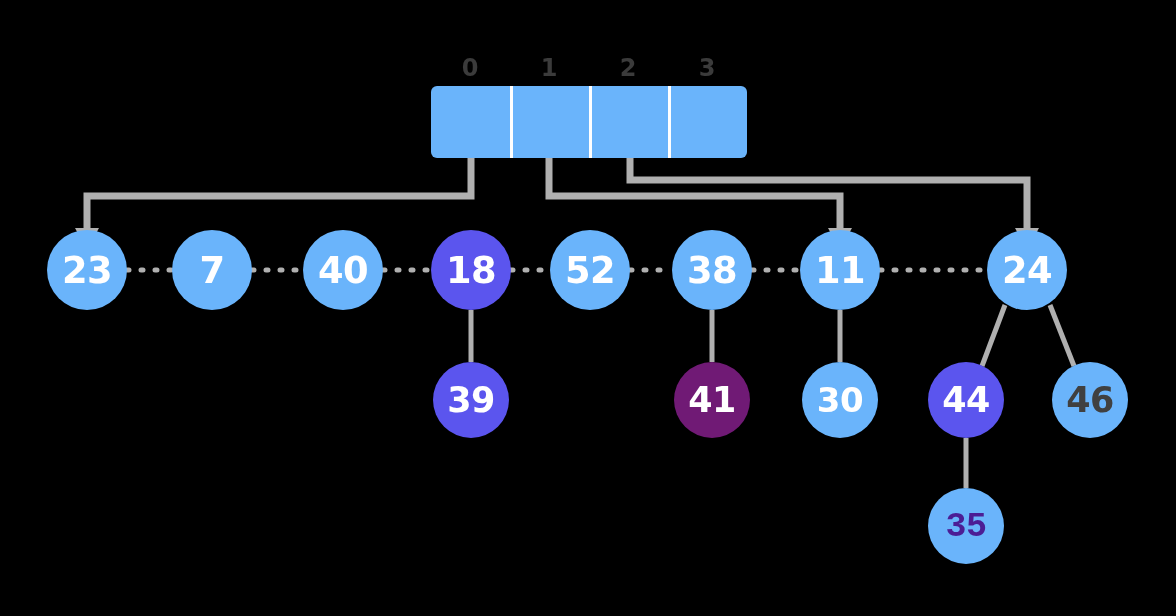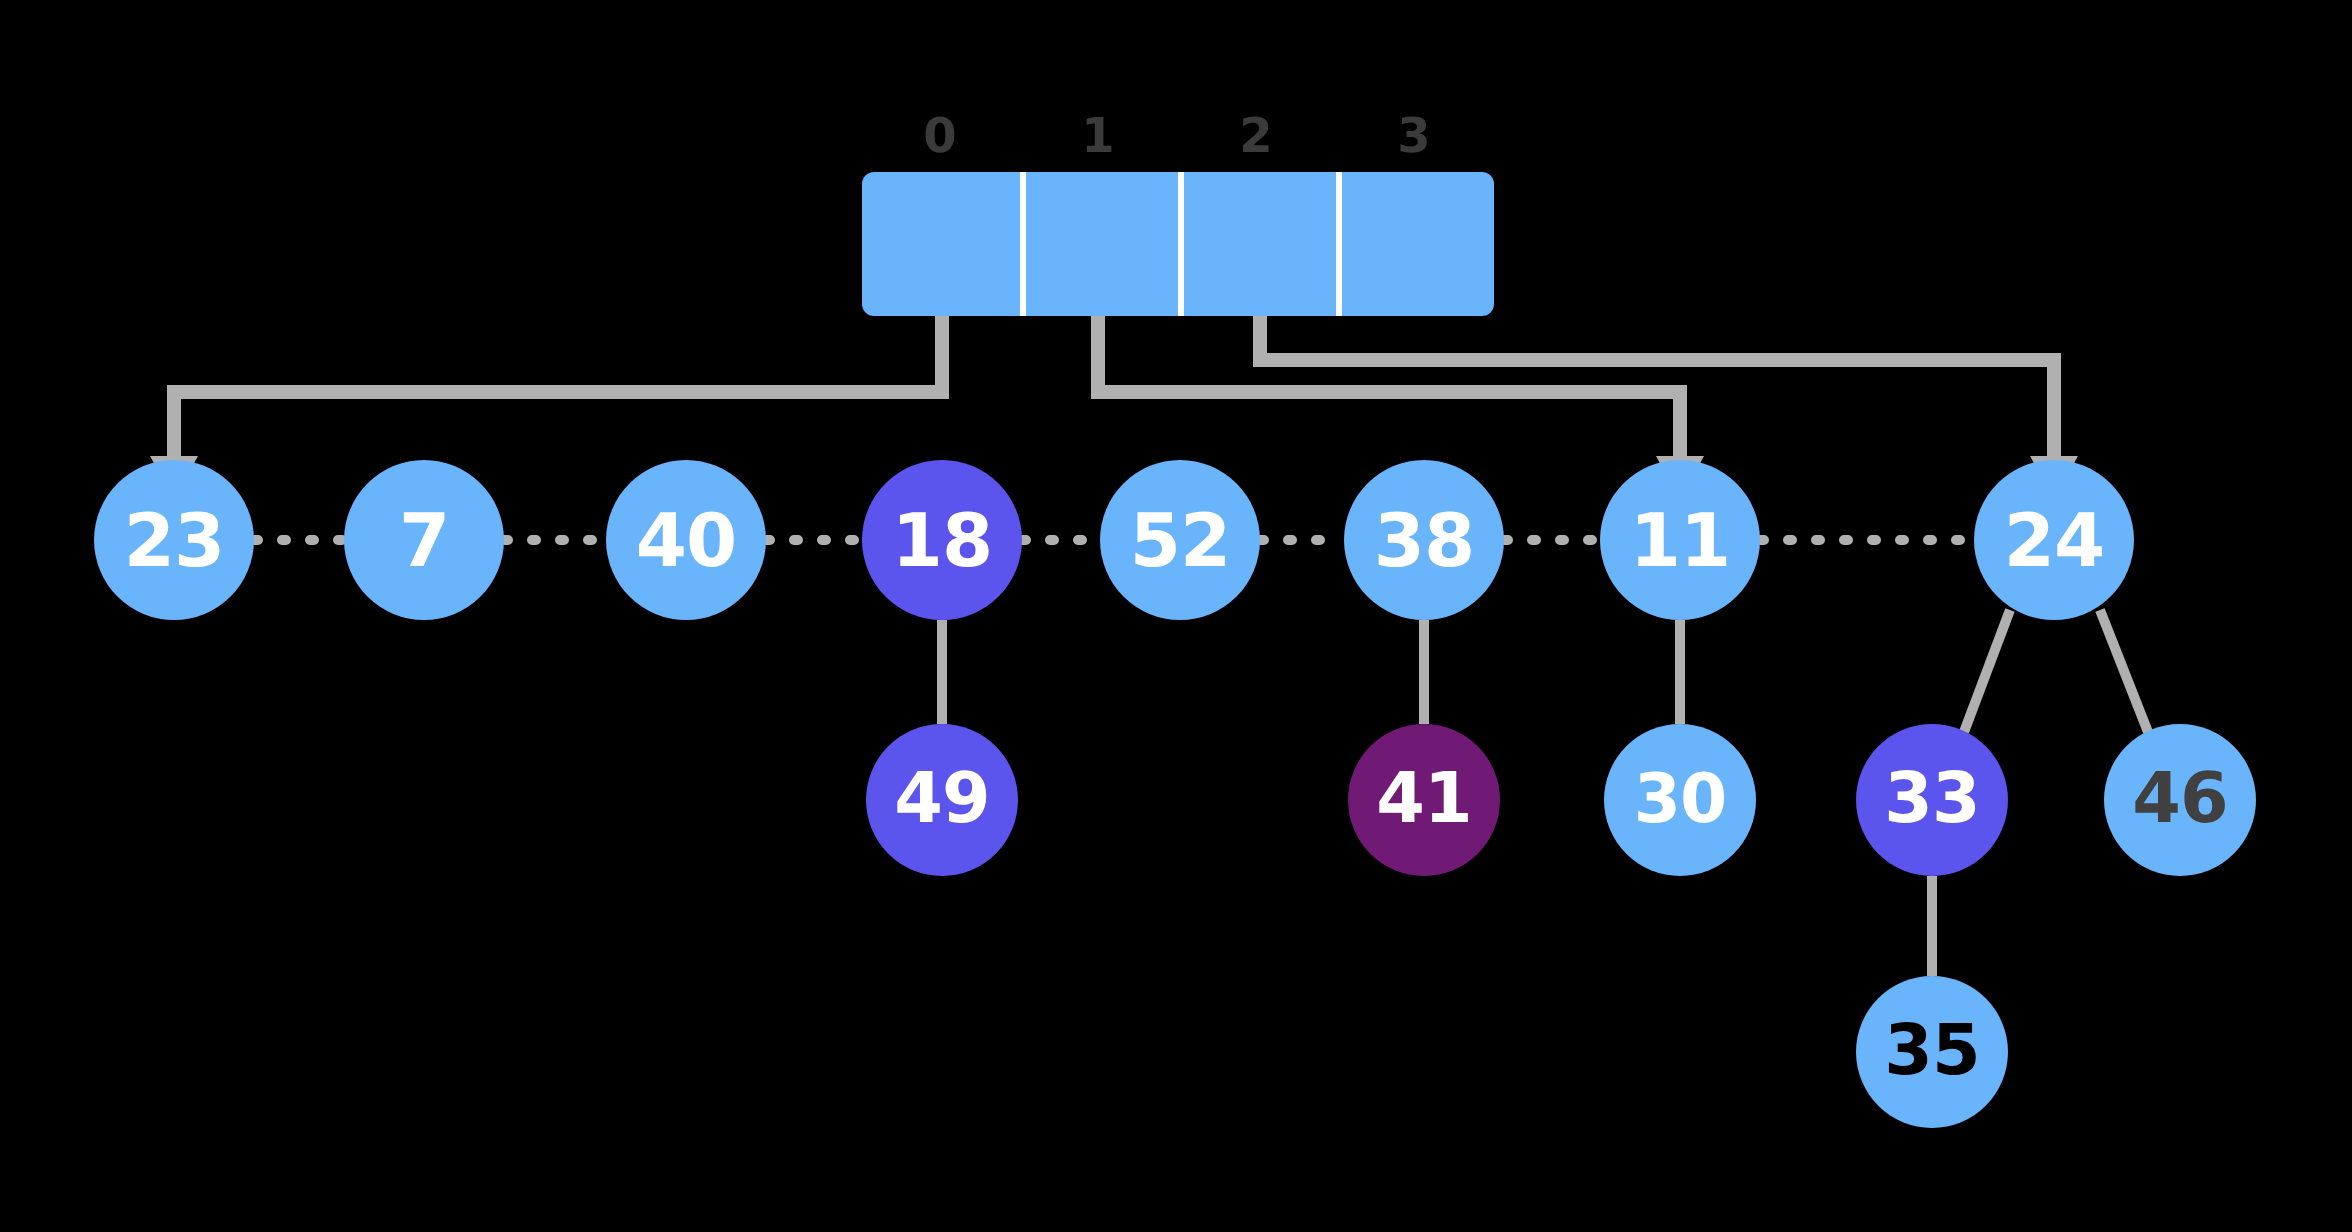--- a/index.html
+++ b/index.html
@@ -100,21 +100,21 @@
       <div class="node" style="left: 47px; top: 230px; width: 80px; height: 80px; font-size: 36.8px; background: rgb(106, 180, 251); color: rgb(255, 255, 255);">23</div>
       <div class="node" style="left: 172px; top: 230px; width: 80px; height: 80px; font-size: 36.8px; background: rgb(106, 180, 251); color: rgb(255, 255, 255);">7</div>
       <div class="node" style="left: 303px; top: 230px; width: 80px; height: 80px; font-size: 36.8px; background: rgb(106, 180, 251); color: rgb(255, 255, 255);">40</div>
       <div class="node" style="left: 431px; top: 230px; width: 80px; height: 80px; font-size: 36.8px; background: rgb(91, 85, 238); color: rgb(255, 255, 255);">18</div>
       <div class="node" style="left: 550px; top: 230px; width: 80px; height: 80px; font-size: 36.8px; background: rgb(106, 180, 251); color: rgb(255, 255, 255);">52</div>
       <div class="node" style="left: 672px; top: 230px; width: 80px; height: 80px; font-size: 36.8px; background: rgb(106, 180, 251); color: rgb(255, 255, 255);">38</div>
       <div class="node" style="left: 800px; top: 230px; width: 80px; height: 80px; font-size: 36.8px; background: rgb(106, 180, 251); color: rgb(255, 255, 255);">11</div>
       <div class="node" style="left: 987px; top: 230px; width: 80px; height: 80px; font-size: 36.8px; background: rgb(106, 180, 251); color: rgb(255, 255, 255);">24</div>
     </div>
   <div id="children-root">
-      <div class="node" style="left: 433px; top: 362px; width: 76px; height: 76px; font-size: 34.96px; background: rgb(91, 85, 238); color: rgb(255, 255, 255);">49</div>
+      <div class="node" style="left: 433px; top: 362px; width: 76px; height: 76px; font-size: 34.96px; background: rgb(91, 85, 238); color: rgb(255, 255, 255);">39</div>
       <div class="node" style="left: 674px; top: 362px; width: 76px; height: 76px; font-size: 34.96px; background: #701a75; color: rgb(255, 255, 255);">41</div>
       <div class="node" style="left: 802px; top: 362px; width: 76px; height: 76px; font-size: 34px; background: rgb(106, 180, 251); color: rgb(255, 255, 255);">30</div>
-      <div class="node" style="left: 928px; top: 362px; width: 76px; height: 76px; font-size: 34.96px; background: rgb(91, 85, 238); color: rgb(255, 255, 255);">33</div>
+      <div class="node" style="left: 928px; top: 362px; width: 76px; height: 76px; font-size: 34.96px; background: rgb(91, 85, 238); color: rgb(255, 255, 255);">44</div>
       <div class="node" style="left: 1052px; top: 362px; width: 76px; height: 76px; font-size: 34.96px; background: rgb(106, 180, 251); color: #404040;">46</div>
-      <div class="node" style="left: 928px; top: 488px; width: 76px; height: 76px; font-size: 34.96px; background: rgb(106, 180, 251); color: #000000;">35</div>
+      <div class="node" style="left: 928px; top: 488px; width: 76px; height: 76px; font-size: 34.96px; background: rgb(106, 180, 251); color: #4c1d95; font-family: Liberation Mono, monospace;">35</div>
     </div>
 
 </div>
 
 </body></html>

